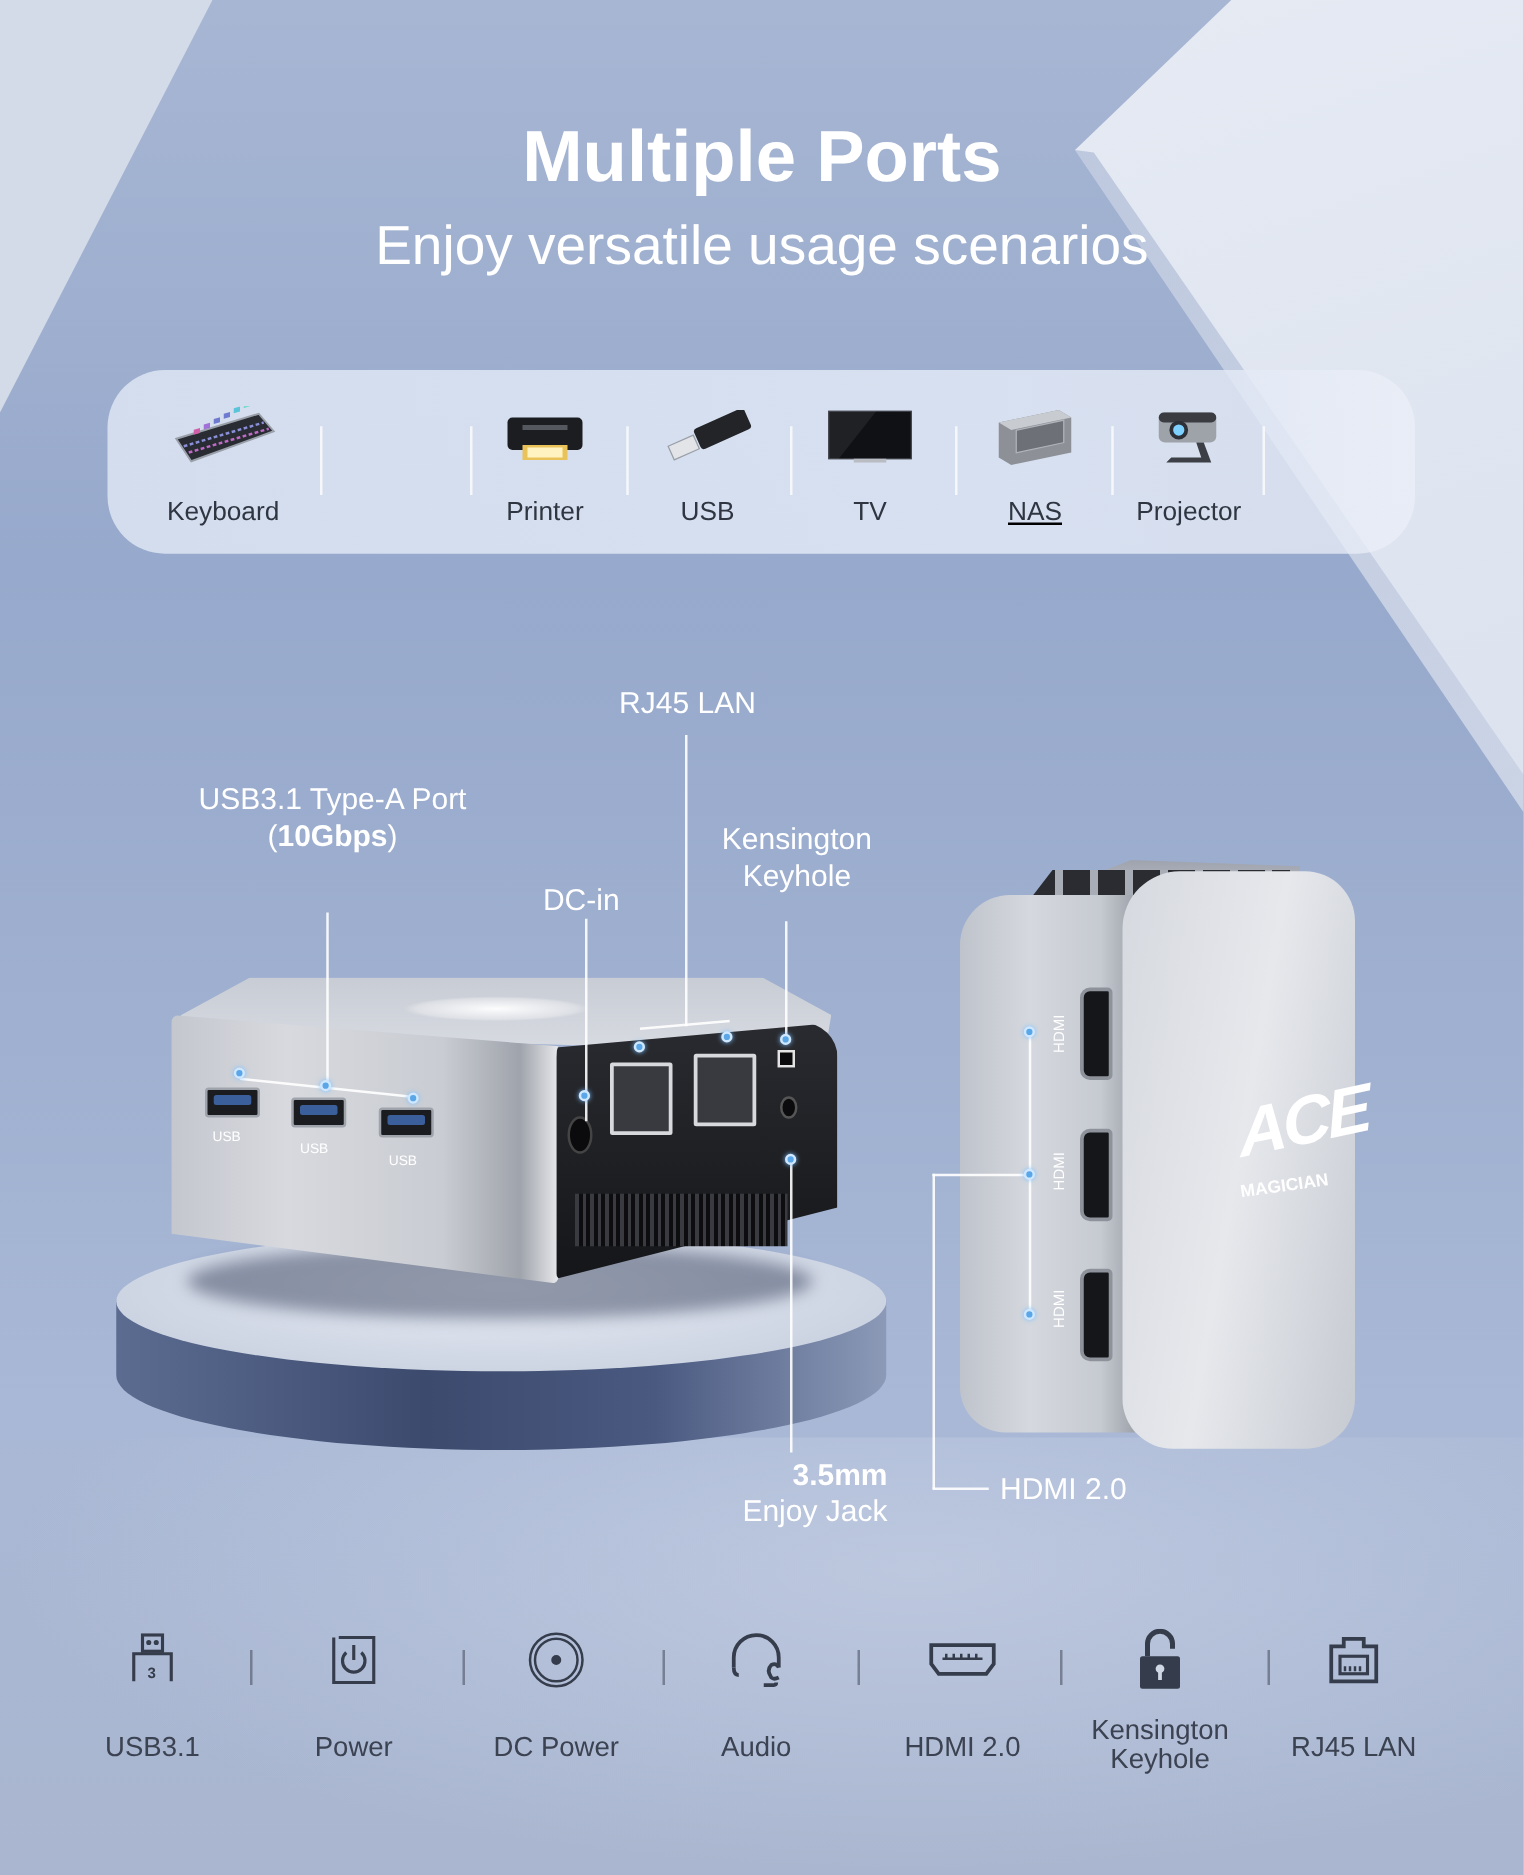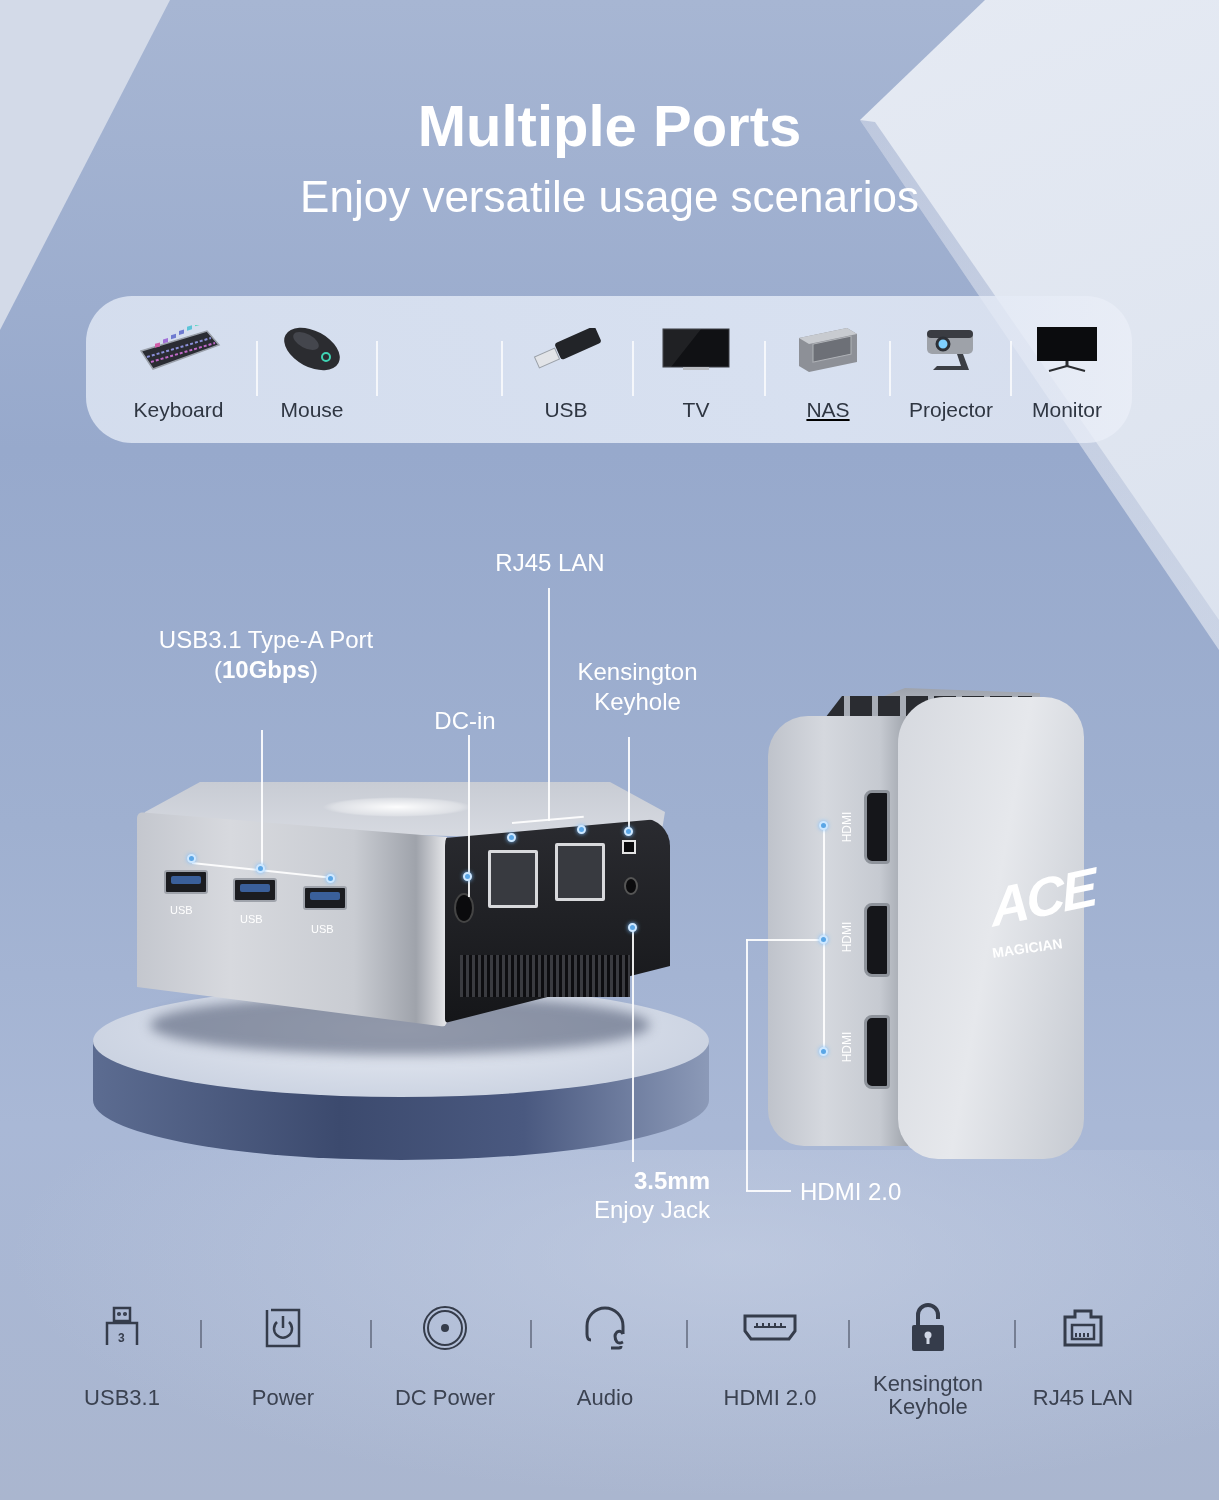--- a/index.html
+++ b/index.html
@@ -183,32 +183,33 @@
           <rect x="58" y="14" width="5" height="4" transform="skewY(-16)" fill="#5cd8c0"></rect>
         </g>
         <line x1="10" y1="32" x2="74" y2="13" stroke="#8a8fd8" stroke-width="2" stroke-dasharray="3 2"></line>
         <line x1="14" y1="37" x2="78" y2="18" stroke="#c06ac8" stroke-width="2" stroke-dasharray="3 2"></line>
       </svg>
     </div>
     <div class="lbl">Keyboard</div>
   </div>
   <div class="device-sep" style="left:170px;"></div>
 
-  <div class="device-item" style="left:176px;width:100px;">
-    <div class="ico">
-      <svg width="64" height="50" viewBox="0 0 64 50">
-        <ellipse cx="32" cy="24" rx="30" ry="18" transform="rotate(28 32 24)" fill="#2b2c30"></ellipse>
-        <ellipse cx="26" cy="16" rx="14" ry="7" transform="rotate(28 26 16)" fill="#44464d"></ellipse>
-        <circle cx="46" cy="32" r="4" fill="none" stroke="#3fd4b4" stroke-width="2"></circle>
-      </svg>
-    </div>
-    <div class="lbl">Mouse</div>
-  </div>
   <div class="device-sep" style="left:290px;"></div>
 
+  <div class="device-item" style="left:300px;width:100px;">
+    <div class="ico">
+      <svg width="64" height="44" viewBox="0 0 64 44">
+        <rect x="2" y="6" width="60" height="26" rx="4" fill="#1c1d21"></rect>
+        <rect x="14" y="12" width="36" height="4" fill="#55585f"></rect>
+        <rect x="14" y="28" width="36" height="12" fill="#e9c35a"></rect>
+        <rect x="18" y="30" width="28" height="8" fill="#fff3c2"></rect>
+      </svg>
+    </div>
+    <div class="lbl">Printer</div>
+  </div>
   <div class="device-sep" style="left:415px;"></div>
 
   <div class="device-item" style="left:430px;width:100px;">
     <div class="ico">
       <svg width="72" height="44" viewBox="0 0 72 44">
         <rect x="26" y="6" width="44" height="18" rx="3" transform="rotate(-24 48 15)" fill="#222428"></rect>
         <rect x="6" y="24" width="22" height="12" transform="rotate(-24 17 30)" fill="#e2e4e8" stroke="#9aa0a8"></rect>
       </svg>
     </div>
     <div class="lbl">USB</div>
@@ -245,31 +246,20 @@
         <rect x="4" y="6" width="46" height="24" rx="5" fill="#9ea2a9"></rect>
         <rect x="4" y="6" width="46" height="8" rx="4" fill="#3a3c42"></rect>
         <circle cx="20" cy="20" r="6" fill="#7ed0ff" stroke="#2d3036" stroke-width="3"></circle>
         <path d="M10 46 L46 46 L40 30 L34 30 L38 42 L14 42 Z" fill="#3c3f45"></path>
       </svg>
     </div>
     <div class="lbl">Projector</div>
   </div>
   <div class="device-sep" style="left:924px;"></div>
 
-  <div class="device-item" style="left:930px;width:102px;">
-    <div class="ico">
-      <svg width="64" height="50" viewBox="0 0 64 50">
-        <rect x="2" y="2" width="60" height="34" fill="#0b0c0e"></rect>
-        <line x1="32" y1="36" x2="32" y2="42" stroke="#2a2c30" stroke-width="3"></line>
-        <line x1="14" y1="46" x2="32" y2="41" stroke="#2a2c30" stroke-width="2"></line>
-        <line x1="50" y1="46" x2="32" y2="41" stroke="#2a2c30" stroke-width="2"></line>
-      </svg>
-    </div>
-    <div class="lbl">Monitor</div>
-  </div>
 </div>
 
 <div class="callout" style="left:131px;top:625px;width:270px;">
   <div>USB3.1 Type-A Port</div>
   <div>
     <span>(</span><b>10Gbps</b><span>)</span>
   </div>
 </div>
 <div class="callout" style="left:410px;top:706px;width:110px;">DC-in</div>
 <div class="callout" style="left:470px;top:548px;width:160px;">RJ45 LAN</div>

